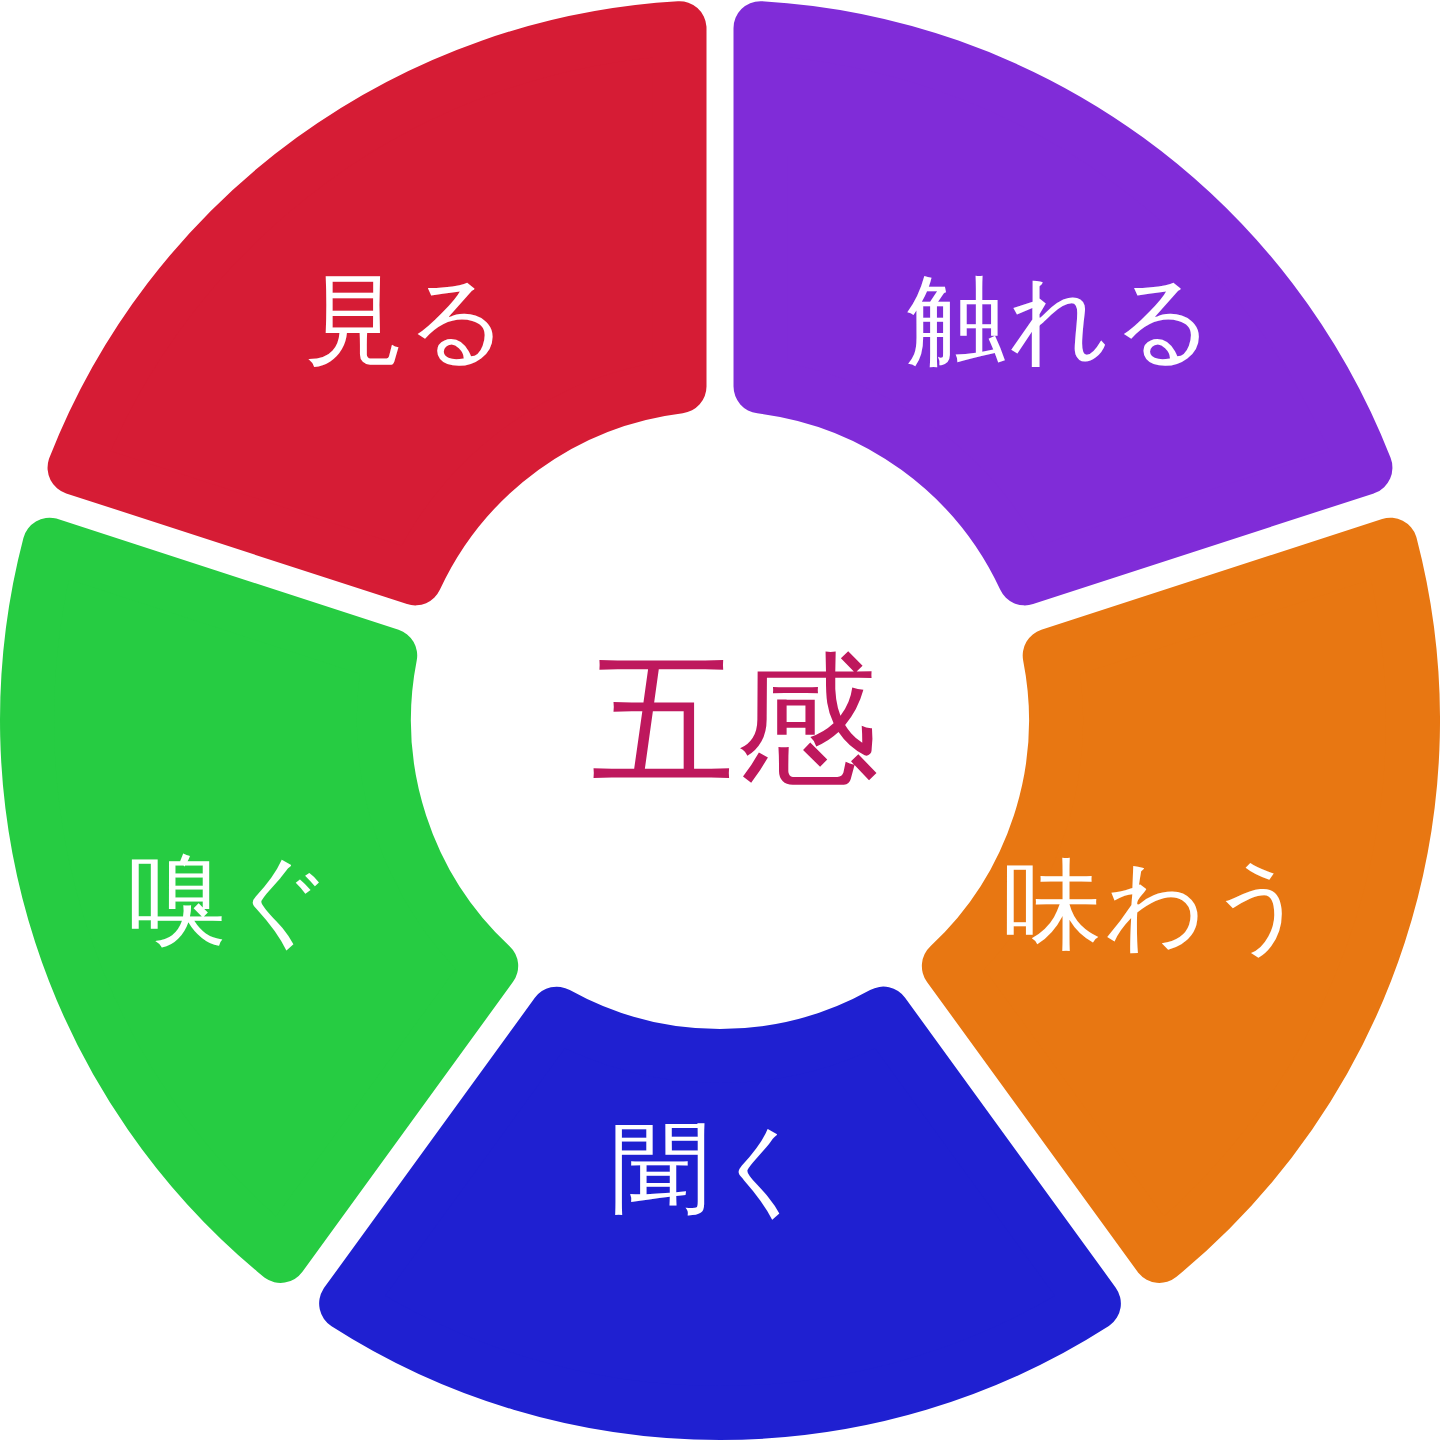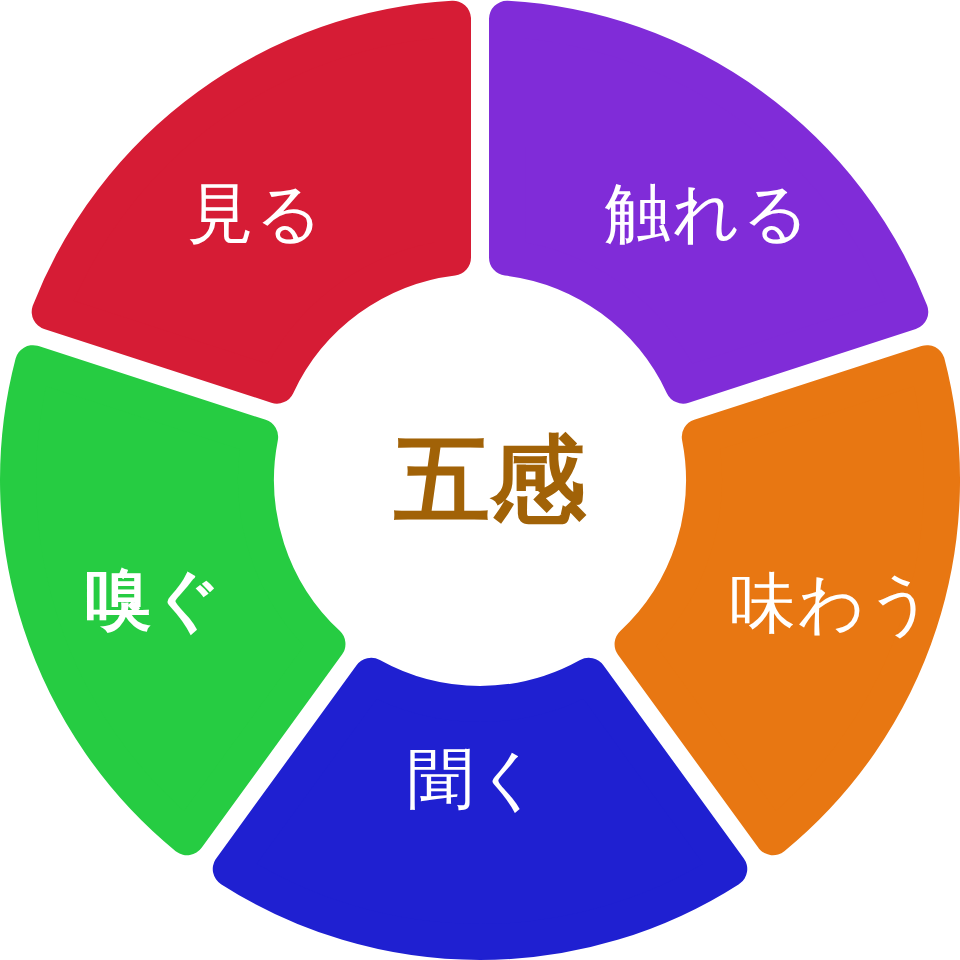--- a/index.html
+++ b/index.html
@@ -1,32 +1,32 @@
 <!DOCTYPE html>
 <html><head>
 <meta charset="utf-8">
 <style>
   html, body { margin:0; padding:0; background:#ffffff; }
   body { width:960px; height:960px; position:relative; overflow:hidden; font-family:"DejaVu Sans", sans-serif; }
   svg.wheel { position:absolute; left:0; top:0; }
   .label { position:absolute; color:#ffffff; font-size:66px; font-weight:normal; white-space:nowrap; transform:translate(-50%,-50%); line-height:1; letter-spacing:2px; }
-  .center-title { position:absolute; left:490px; top:480px; transform:translate(-50%,-50%); font-size:96px; font-weight:bold; color:#a16207; white-space:nowrap; line-height:1; }
+  .center-title { position:absolute; left:490px; top:480px; transform:translate(-50%,-50%); font-size:96px; font-weight:normal; color:#be185d; white-space:nowrap; line-height:1; }
 </style>
 </head>
 <body>
 
 <svg class="wheel" width="960" height="960" viewBox="0 0 960 960">
   <g stroke-linejoin="round" stroke-width="36">
     <path id="seg0" d="M49.7,311.8 A462,462 0 0 1 453.0,18.8 L453.0,257.6 A224,224 0 0 0 276.9,385.6 Z" fill="#D61C35" stroke="#D61C35"></path>
     <path id="seg1" d="M49.7,311.8 A462,462 0 0 1 453.0,18.8 L453.0,257.6 A224,224 0 0 0 276.9,385.6 Z" transform="rotate(72 480 480)" fill="#802CD8" stroke="#802CD8"></path>
     <path id="seg2" d="M49.7,311.8 A462,462 0 0 1 453.0,18.8 L453.0,257.6 A224,224 0 0 0 276.9,385.6 Z" transform="rotate(144 480 480)" fill="#E87712" stroke="#E87712"></path>
     <path id="seg3" d="M49.7,311.8 A462,462 0 0 1 453.0,18.8 L453.0,257.6 A224,224 0 0 0 276.9,385.6 Z" transform="rotate(216 480 480)" fill="#1F20D1" stroke="#1F20D1"></path>
     <path id="seg4" d="M49.7,311.8 A462,462 0 0 1 453.0,18.8 L453.0,257.6 A224,224 0 0 0 276.9,385.6 Z" transform="rotate(288 480 480)" fill="#26CC42" stroke="#26CC42"></path>
   </g>
 </svg>
 
-<div class="label" style="left:256px; top:214px;">見る</div>
+<div class="label" style="left:272px; top:214px;">見る</div>
 <div class="label" style="left:708px; top:214px;">触れる</div>
-<div class="label" style="left:833px; top:604px;">味わう</div>
+<div class="label" style="left:772px; top:604px;">味わう</div>
 <div class="label" style="left:476px; top:780px;">聞く</div>
-<div class="label" style="left:154px; top:600px;font-weight:bold;">嗅ぐ</div>
+<div class="label" style="left:154px; top:600px;">嗅ぐ</div>
 
 <div class="center-title">五感</div>
 
 </body></html>

